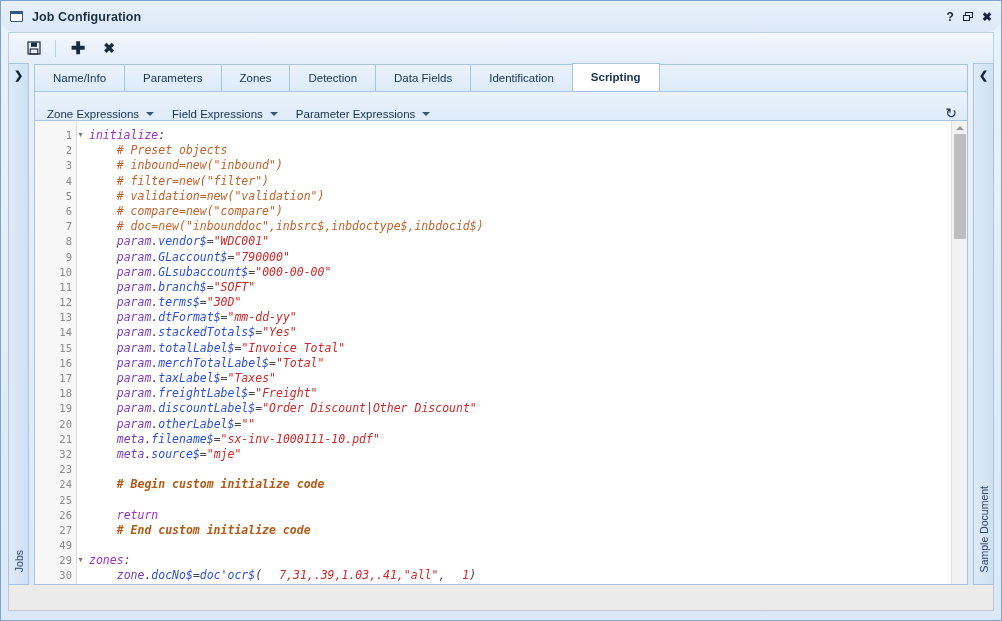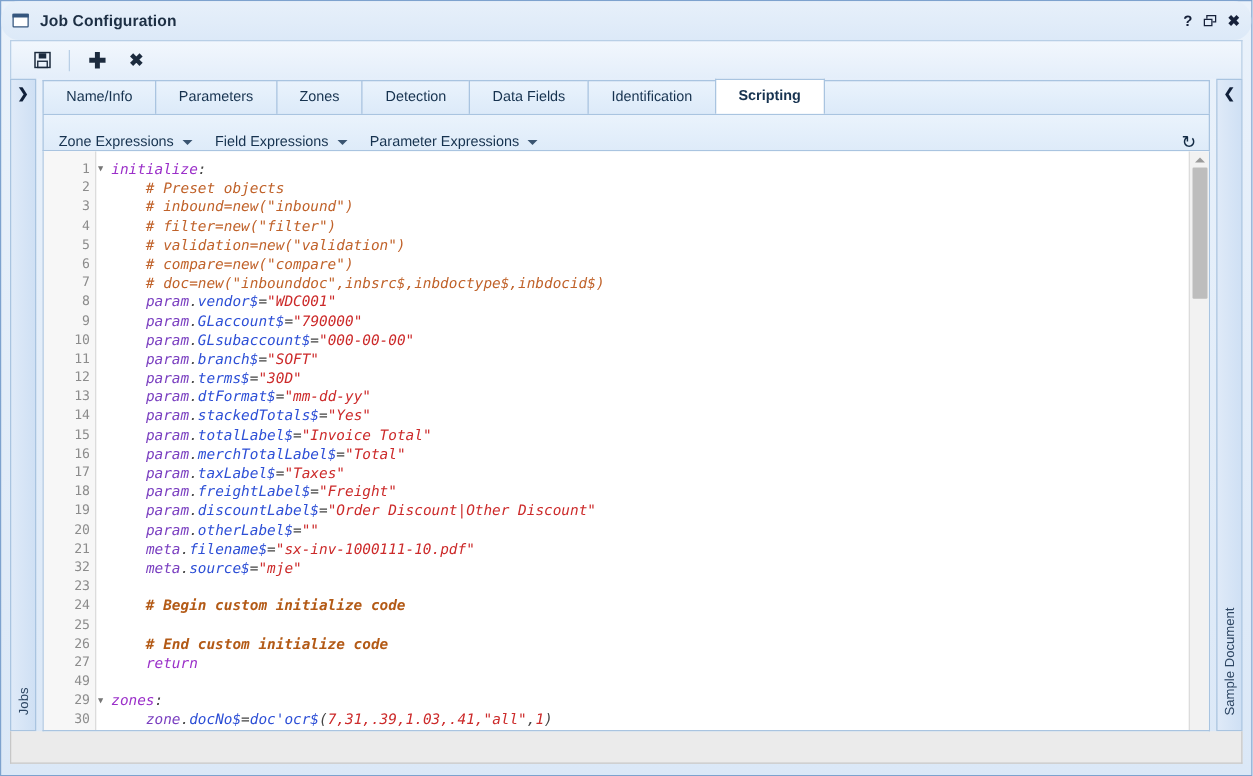--- a/index.html
+++ b/index.html
@@ -165,21 +165,21 @@
     font-size:11.5px;
   }
   .cl{height:15.2px;line-height:15.2px;white-space:pre;font-style:italic;}
   .c-plain{color:#333;}
   .c-kw{color:#9b30c9;margin-top:19px;}
   .c-comment{color:#c0622a;}
   .c-comment-b{color:#b35a16;font-weight:bold;}
   .c-obj{color:#7a3fc0;}
   .c-prop{color:#2d4fd6;}
   .c-str{color:#cc2a2a;}
-  .c-num{color:#cc2a2a;}
+  .c-num{color:#cc2a2a;margin-left:17px;}
   .c-op{color:#444;}
   
   .vscroll{
     flex:0 0 16px;width:16px;background:#f2f2f2;
     border-left:1px solid #dcdcdc;box-sizing:border-box;
     display:flex;flex-direction:column;align-items:center;
     position:relative;
   }
   .vs-up{
     width:16px;height:13px;display:flex;align-items:center;justify-content:center;
@@ -314,22 +314,22 @@
             <div class="cl"><span class="c-plain">    </span><span class="c-obj">param</span><span class="c-op">.</span><span class="c-prop">merchTotalLabel$</span><span class="c-op">=</span><span class="c-str">"Total"</span></div>
             <div class="cl"><span class="c-plain">    </span><span class="c-obj">param</span><span class="c-op">.</span><span class="c-prop">taxLabel$</span><span class="c-op">=</span><span class="c-str">"Taxes"</span></div>
             <div class="cl"><span class="c-plain">    </span><span class="c-obj">param</span><span class="c-op">.</span><span class="c-prop">freightLabel$</span><span class="c-op">=</span><span class="c-str">"Freight"</span></div>
             <div class="cl"><span class="c-plain">    </span><span class="c-obj">param</span><span class="c-op">.</span><span class="c-prop">discountLabel$</span><span class="c-op">=</span><span class="c-str">"Order Discount|Other Discount"</span></div>
             <div class="cl"><span class="c-plain">    </span><span class="c-obj">param</span><span class="c-op">.</span><span class="c-prop">otherLabel$</span><span class="c-op">=</span><span class="c-str">""</span></div>
             <div class="cl"><span class="c-plain">    </span><span class="c-obj">meta</span><span class="c-op">.</span><span class="c-prop">filename$</span><span class="c-op">=</span><span class="c-str">"sx-inv-1000111-10.pdf"</span></div>
             <div class="cl"><span class="c-plain">    </span><span class="c-obj">meta</span><span class="c-op">.</span><span class="c-prop">source$</span><span class="c-op">=</span><span class="c-str">"mje"</span></div>
             <div class="cl"><span class="c-plain"></span></div>
             <div class="cl"><span class="c-comment-b">    # Begin custom initialize code</span></div>
             <div class="cl"><span class="c-plain"></span></div>
+            <div class="cl"><span class="c-plain">    </span><span class="c-kw">return</span></div>
             <div class="cl"><span class="c-comment-b">    # End custom initialize code</span></div>
-            <div class="cl"><span class="c-plain">    </span><span class="c-kw">return</span></div>
             <div class="cl"><span class="c-plain"></span></div>
             <div class="cl"><span class="c-kw">zones</span><span class="c-op">:</span></div>
             <div class="cl"><span class="c-plain">    </span><span class="c-obj">zone</span><span class="c-op">.</span><span class="c-prop">docNo$</span><span class="c-op">=</span><span class="c-prop">doc'ocr$</span><span class="c-op">(</span><span class="c-num">7,31,.39,1.03,.41,</span><span class="c-str">"all"</span><span class="c-op">,</span><span class="c-num">1</span><span class="c-op">)</span></div>
           </div>
         <div class="vscroll">
           <div class="vs-up">
               <i></i>
             </div>
           <div class="vs-thumb"></div>
         </div>

